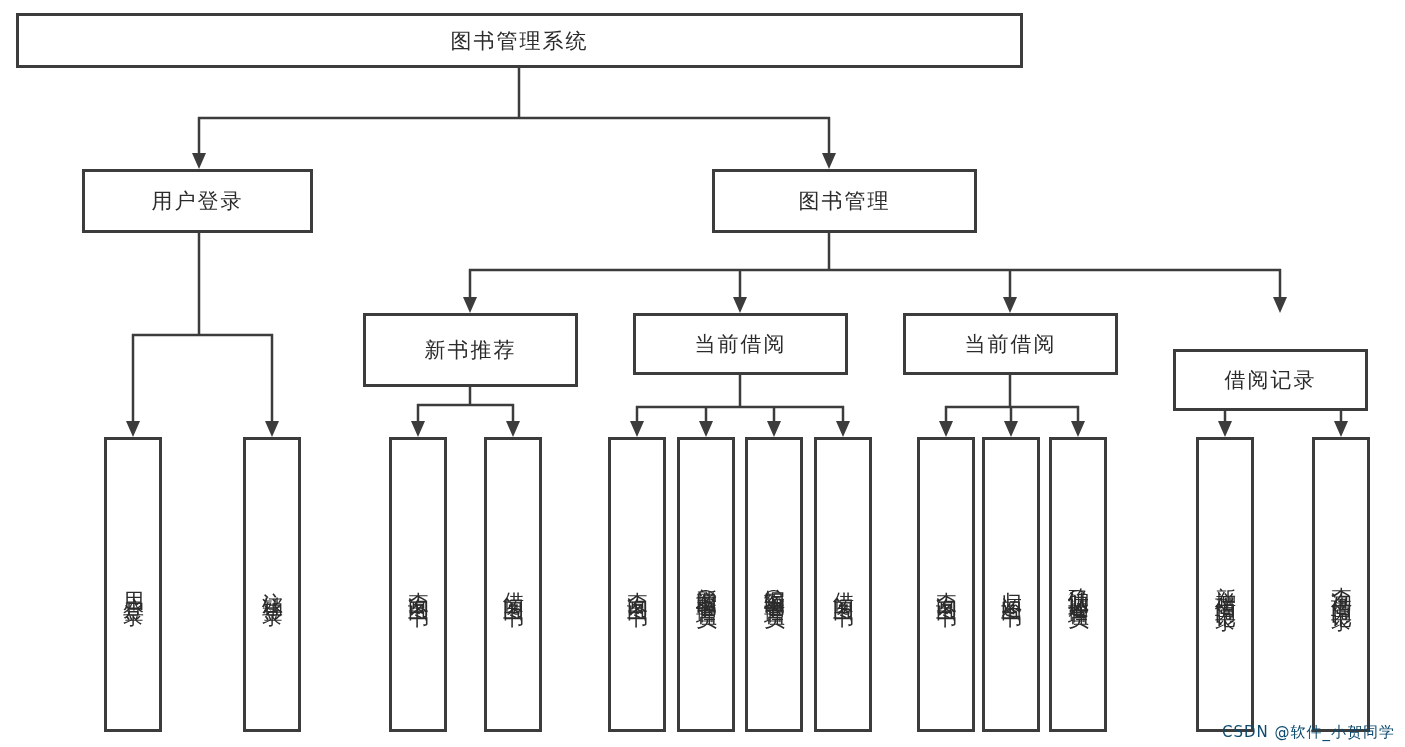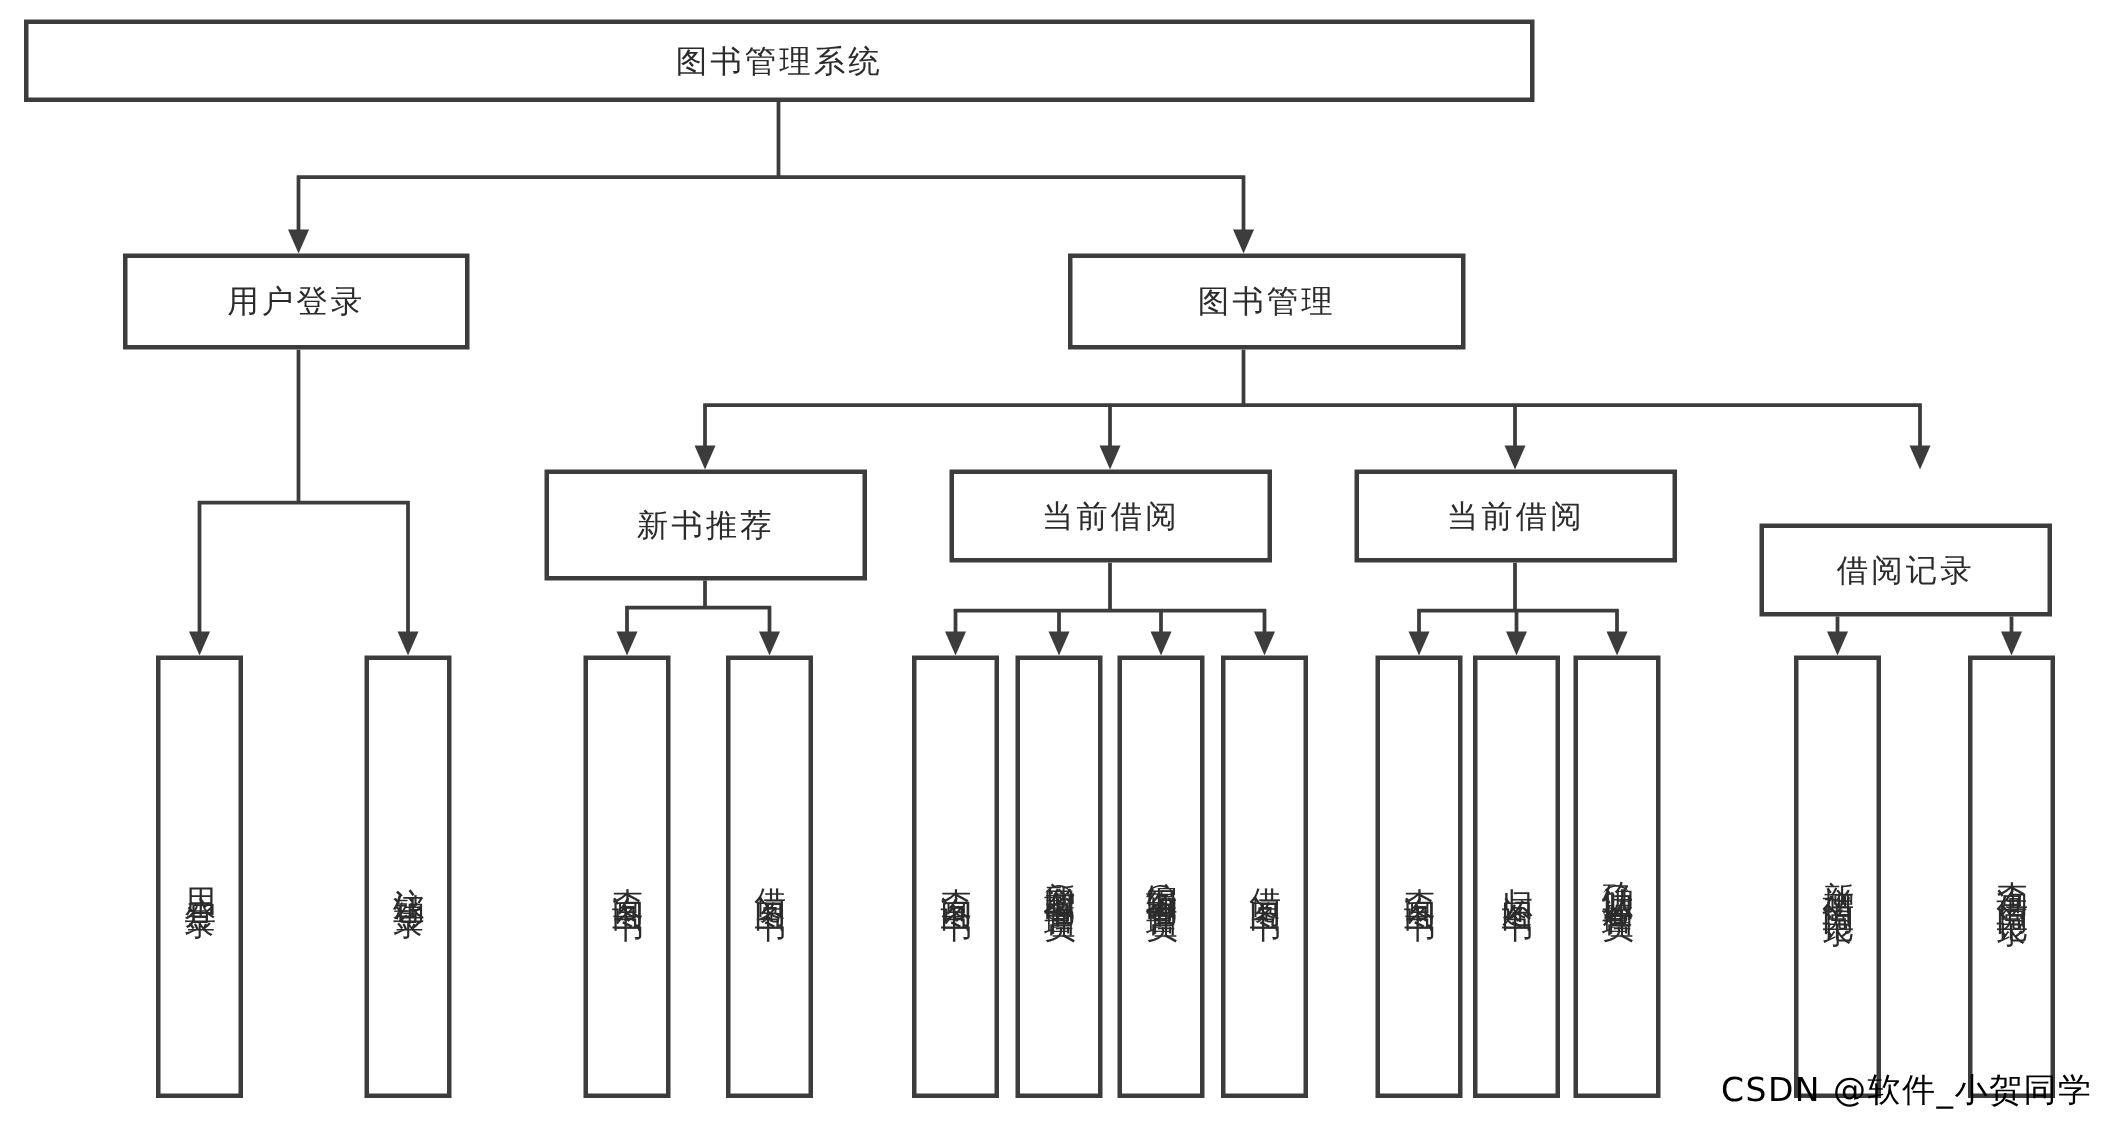--- a/index.html
+++ b/index.html
@@ -40,22 +40,22 @@
     font-size: 21px;
     color: #2b2b2b;
     writing-mode: vertical-rl;
     letter-spacing: 5px;
     line-height: 1;
   }
   .watermark {
     position: absolute;
     right: 10px;
     bottom: 5px;
-    font-size: 22px;
-    color: #000000;
+    font-size: 15px;
+    color: #0c4a6e;
     letter-spacing: 1px;
     z-index: 3;
     white-space: nowrap;
   }
 </style>
 </head>
 <body>
 
 <div class="canvas">
 

